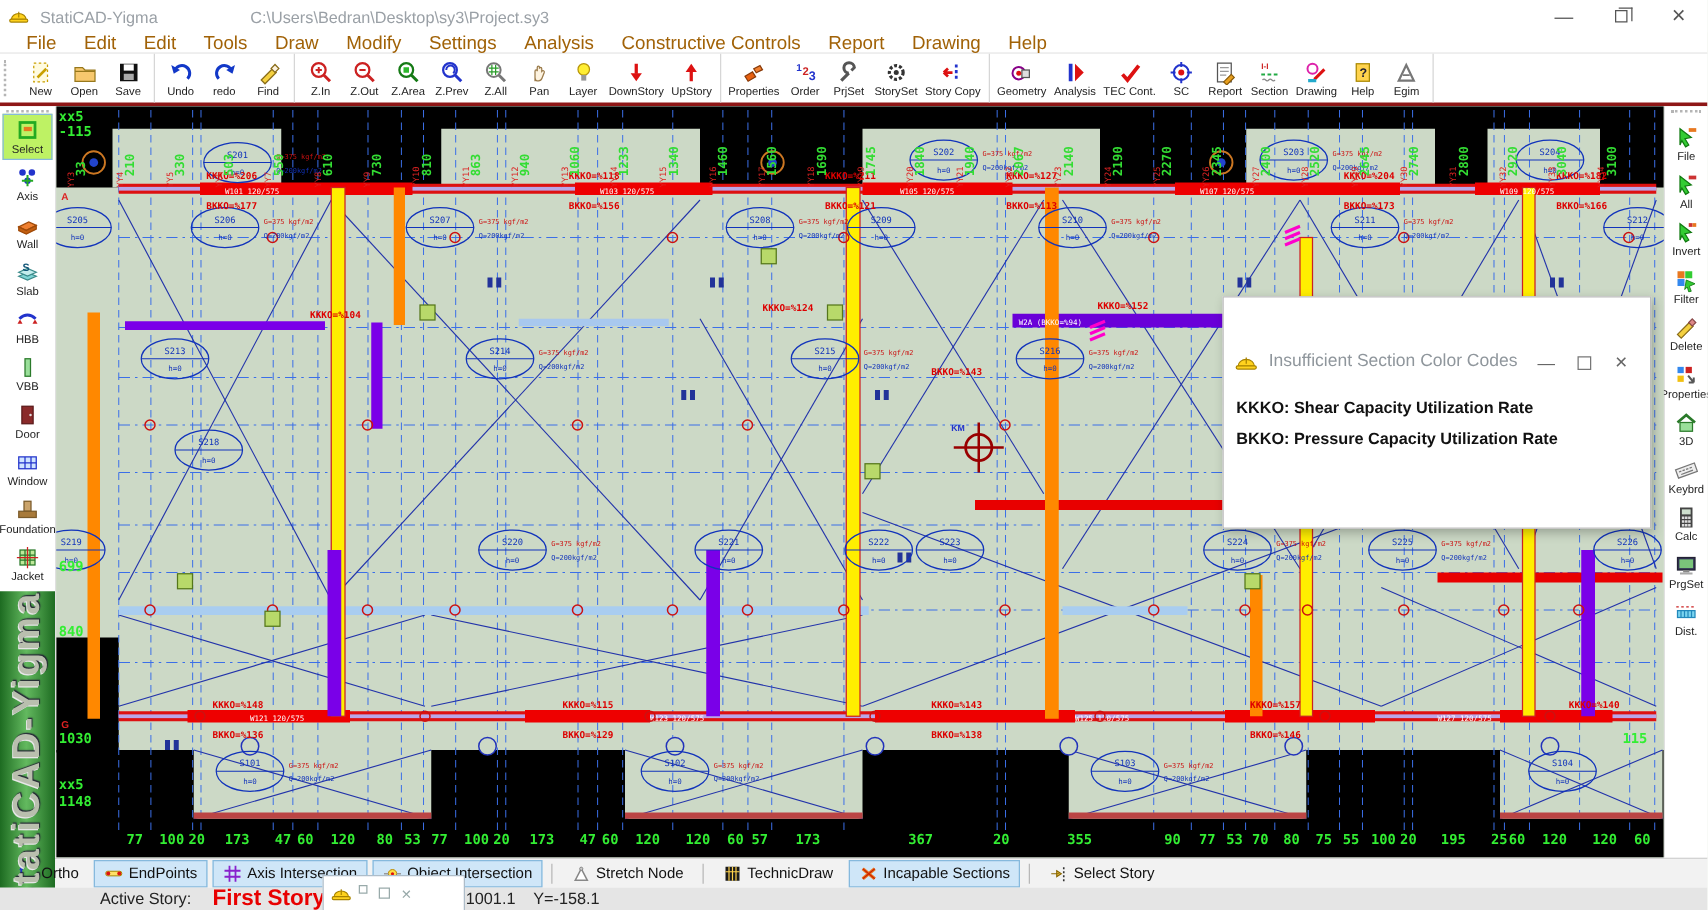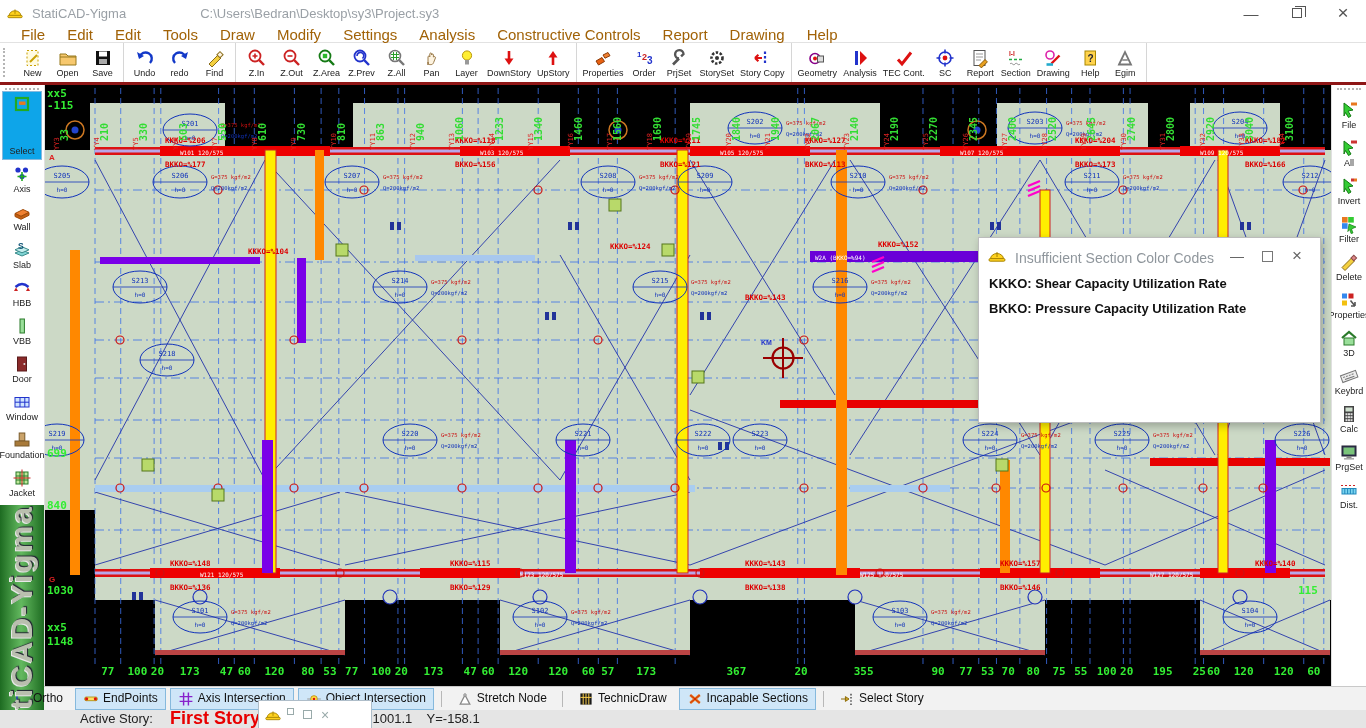--- a/index.html
+++ b/index.html
@@ -27,34 +27,34 @@
   .tb-btn { min-width:35px; padding:1px 3px 0 3px; display:flex; flex-direction:column; align-items:center; justify-content:center; font-size:9px; color:#222; white-space:nowrap; }
   .tb-btn .ic { height:20px; }
   #maroon-line { height:3px; background:#8e1616; }
 
   
   #workspace { height:601px; display:flex; }
   #left-toolbox { width:45px; background:#fff; display:flex; flex-direction:column; border-right:1px solid #e0e0e0; }
   #right-toolbox { width:35px; background:#fff; display:flex; flex-direction:column; border-left:1px solid #e0e0e0; }
   .box-grip { height:8px; border-top:2px dotted #b5b5b5; margin:3px 5px 0 5px; }
   .side-btn { display:flex; flex-direction:column; align-items:center; padding:2px 0 3px 0; margin:1px 2px; font-size:9px; color:#222; border:1px solid transparent; }
-  .side-btn.active { background:#0ea5e9; border:1px solid #86b9dd;gap:32px; }
+  .side-btn.active { background:#bef264; border:1px solid #86b9dd; }
   .side-btn .ic { height:20px; }
   #left-banner { flex:1; margin-top:2px; background:linear-gradient(to right,#1d6b21,#63b95f 48%,#1d6b21);
     display:flex; align-items:center; justify-content:center; }
   #left-banner span { writing-mode:vertical-rl; transform:rotate(180deg); font-size:30px; font-weight:bold;
     color:#b9bfae; letter-spacing:2px; text-shadow:1px 1px 1px #223, -1px -1px 0 #e8e8e8; font-family:"Liberation Sans",sans-serif; }
 
   #canvas-wrap { width:1286px; position:relative; background:#ccd9c6; }
   #cad { position:absolute; left:0; top:0; }
 
   
   #color-dialog { position:absolute; left:933px; top:152px; width:343px; height:186px; background:#fff;
     border:1px solid #bcbcbc; box-shadow:2px 3px 8px rgba(0,0,0,.25); z-index:20; }
-  #color-dialog .dlg-title { height:28px; display:flex; align-items:flex-end; padding:0 8px; }
+  #color-dialog .dlg-title { height:28px; display:flex; align-items:flex-start; padding:0 8px;margin-top:42px; }
   #color-dialog .dlg-title .t { color:#8f969c; font-size:14px; margin-left:8px; flex:1; }
   .dlg-btn { width:30px; height:20px; display:flex; align-items:center; justify-content:center; color:#666; font-size:14px; }
   .dlg-max { width:11px; height:11px; border:1px solid #777; }
   .legend-row { display:flex; align-items:center; margin:7px 10px 0 10px; }
   .legend-swatch { width:26px; height:26px; margin-right:14px; flex:none; }
   .legend-text { font-size:13px; font-weight:bold; color:#111; }
   .note-row { margin:10px 10px 0 10px; font-size:13px; font-weight:bold; color:#111; }
 
   
   #status1 { height:24px; background:#f2f2f2; border-top:1px solid #c9c9c9; display:flex; align-items:center; padding-left:3px; font-size:12px; color:#111; }

